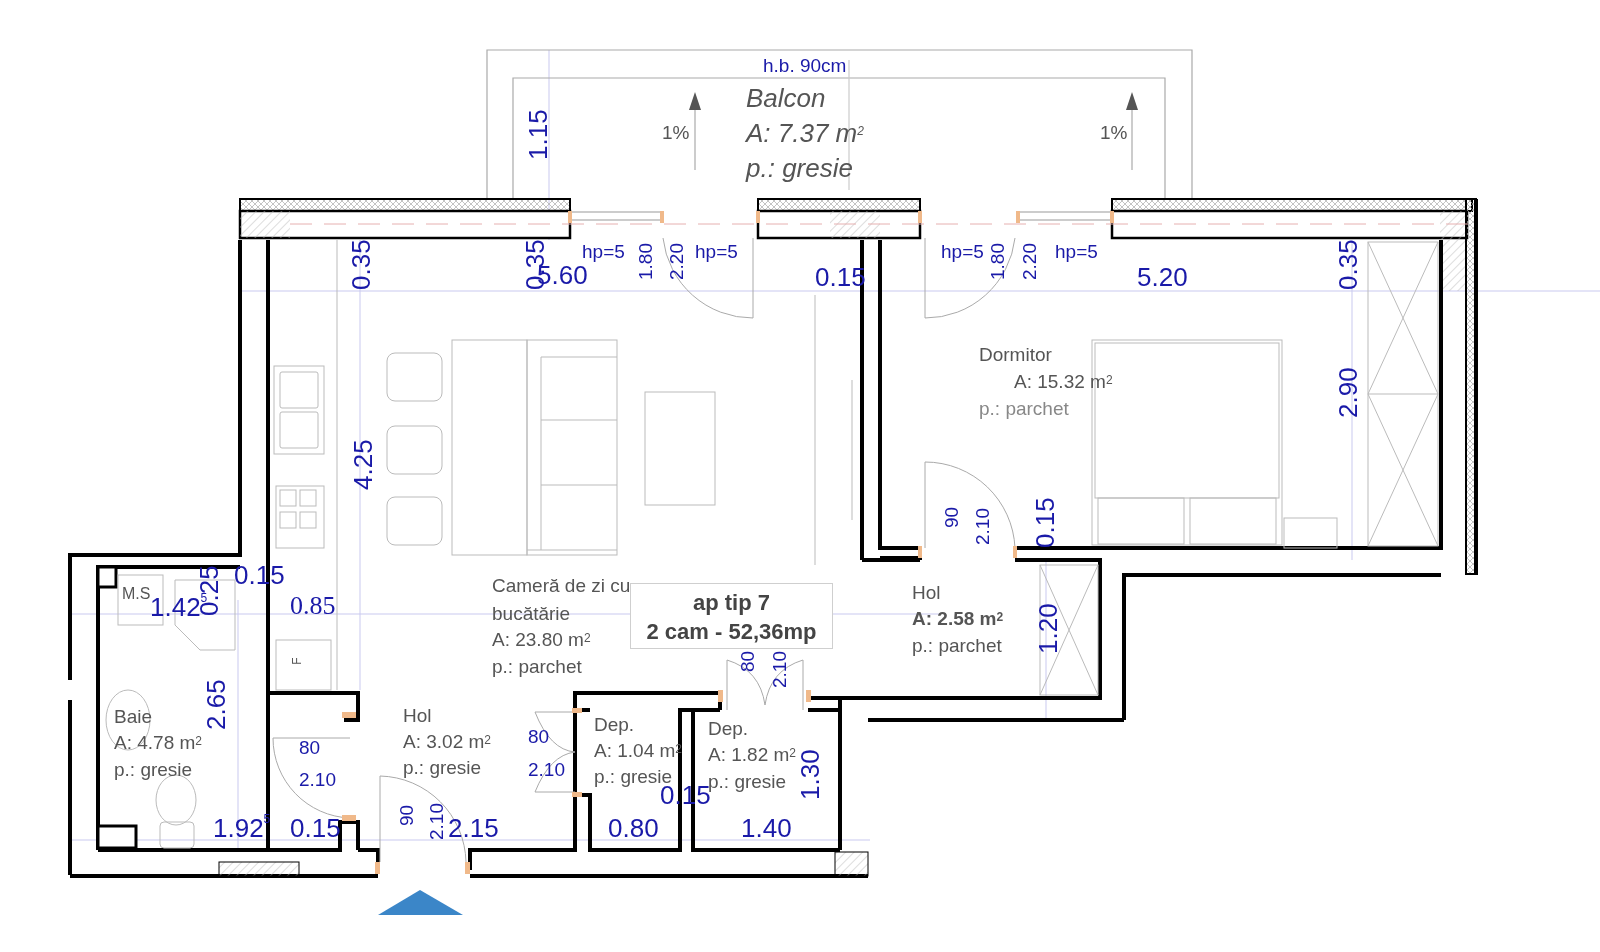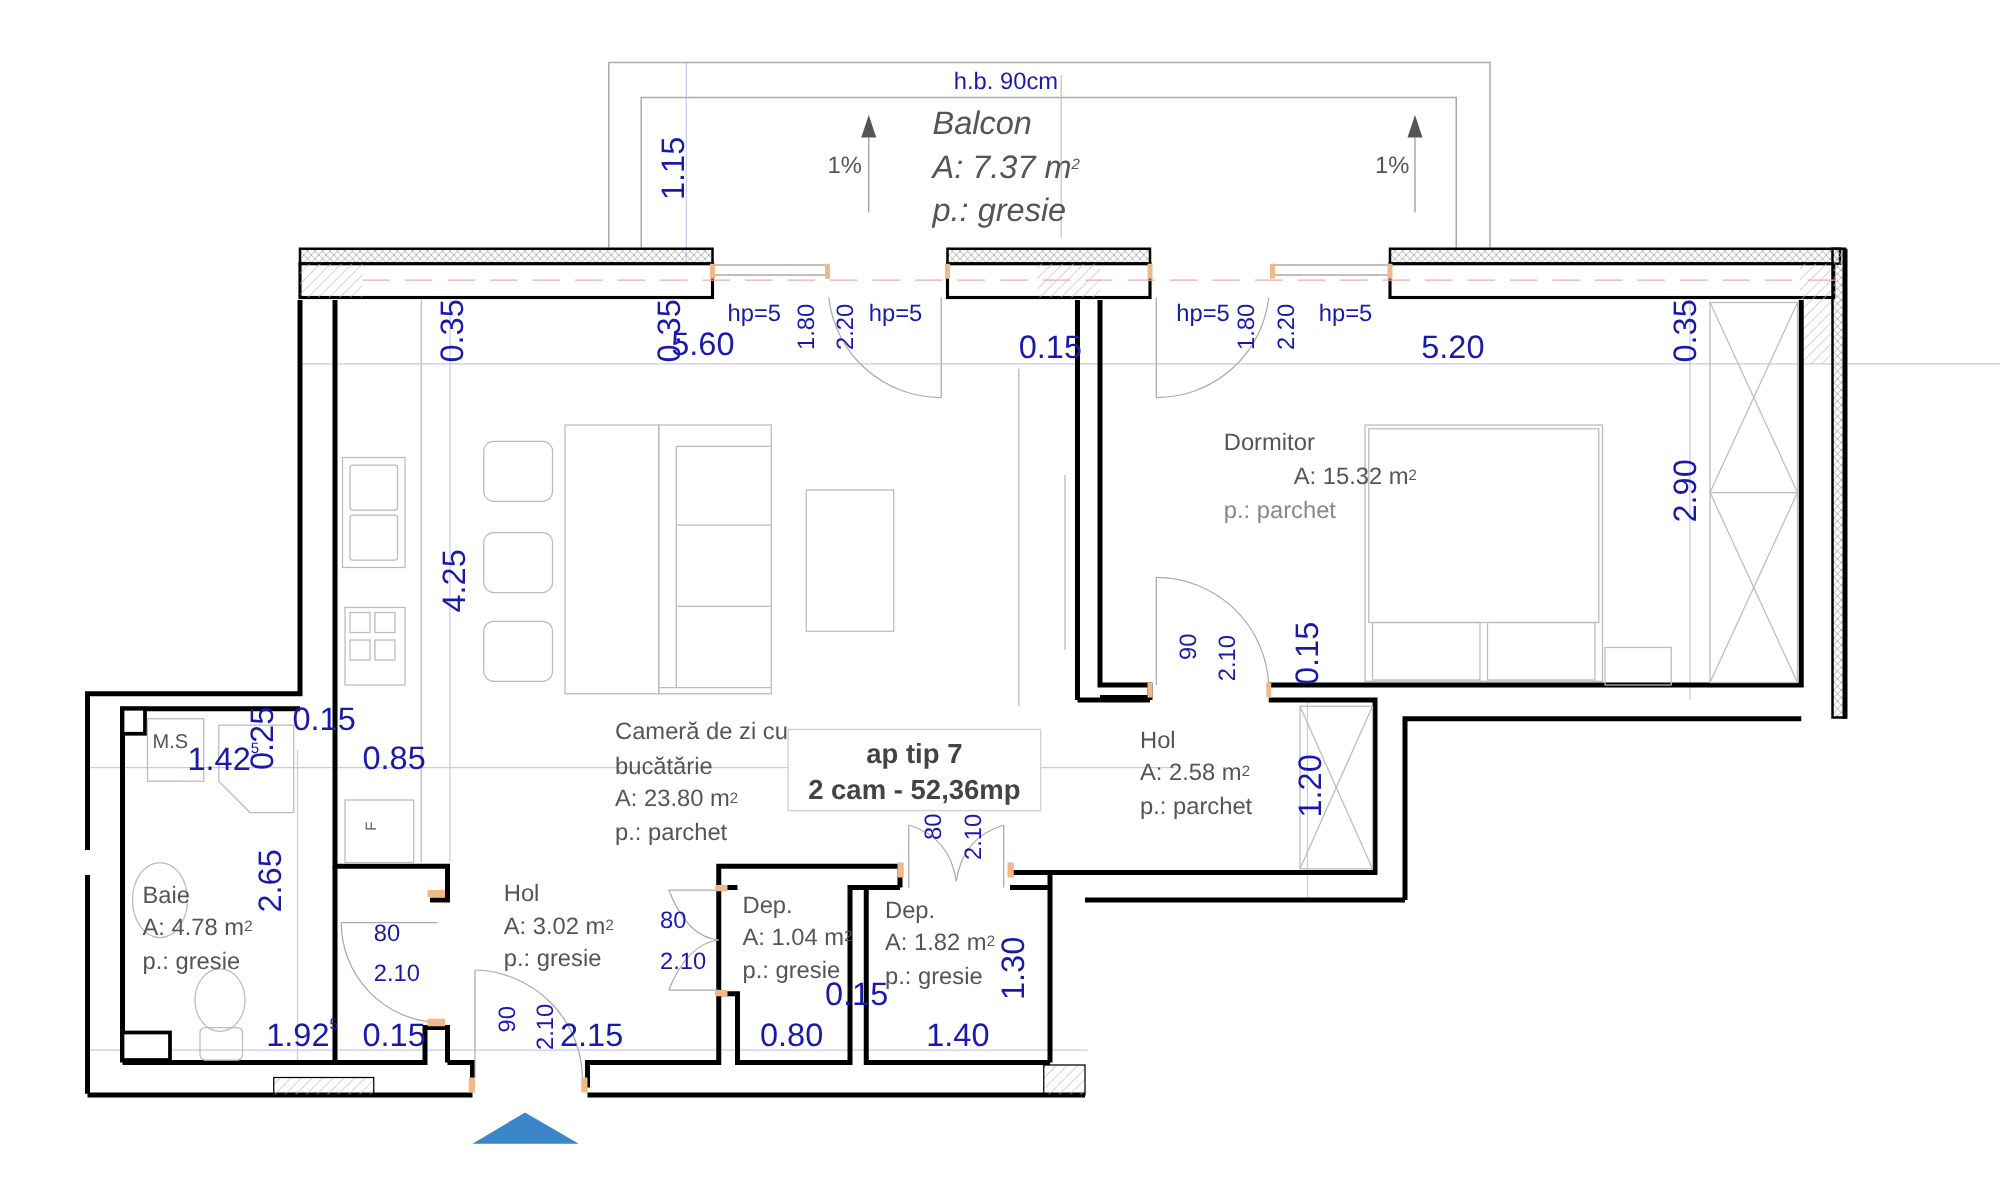--- a/index.html
+++ b/index.html
@@ -232,48 +232,48 @@
 <div class="dim sm" style="left:941px;top:242px;">hp=5</div>
 <div class="dim sm v" style="left:988px;top:280px;">1.80</div>
 <div class="dim sm v" style="left:1020px;top:280px;">2.20</div>
 <div class="dim sm" style="left:1055px;top:242px;">hp=5</div>
 <div class="dim" style="left:1137px;top:264px;">5.20</div>
 <div class="dim v" style="left:1335px;top:290px;">0.35</div>
 <div class="dim v" style="left:1335px;top:418px;">2.90</div>
 <div class="dim v" style="left:350px;top:490px;">4.25</div>
 
 <div class="lbl" style="left:979px;top:342px;">Dormitor</div>
-<div class="lbl" style="left:1035px;top:369px;"><span>A: 15.32 m</span><span class="sup">2</span></div>
+<div class="lbl" style="left:1014px;top:369px;"><span>A: 15.32 m</span><span class="sup">2</span></div>
 <div class="lbl" style="left:979px;top:396px;color:#888;">p.: parchet</div>
 
 <div class="dim sm v" style="left:942px;top:528px;">90</div>
 <div class="dim sm v" style="left:973px;top:545px;">2.10</div>
 <div class="dim v" style="left:1032px;top:548px;">0.15</div>
 
 <div class="lbl" style="left:912px;top:580px;">Hol</div>
-<div class="lbl" style="left:912px;top:606px;"><span>A: 2.58 m</span><span class="sup">2</span></div>
+<div class="lbl" style="left:912px;top:606px;font-weight:bold;"><span>A: 2.58 m</span><span class="sup">2</span></div>
 <div class="lbl" style="left:912px;top:633px;">p.: parchet</div>
 <div class="dim v" style="left:1035px;top:654px;">1.20</div>
 
 <div class="title-box">
   <div>ap tip 7</div>
   <div>2 cam - 52,36mp</div>
 </div>
 
 <div class="lbl" style="left:492px;top:573px;">Cameră de zi cu</div>
 <div class="lbl" style="left:492px;top:601px;">bucătărie</div>
 <div class="lbl" style="left:492px;top:627px;"><span>A: 23.80 m</span><span class="sup">2</span></div>
 <div class="lbl" style="left:492px;top:654px;">p.: parchet</div>
 <div class="lbl" style="left:293px;top:648px;font-size:12px;transform:rotate(-90deg);">F</div>
 
 <div class="lbl" style="left:122px;top:581px;font-size:16px;">M.S</div>
 <div class="dim" style="left:150px;top:594px;"><span>1.42</span><span class="sup">5</span></div>
 <div class="dim v" style="left:196px;top:616px;">0.25</div>
 <div class="dim" style="left:234px;top:562px;">0.15</div>
-<div class="dim" style="left:290px;top:593px;">0.85</div>
+<div class="dim" style="left:290px;top:593px;font-family:Liberation Serif, serif;">0.85</div>
 <div class="dim v" style="left:203px;top:730px;">2.65</div>
 
 <div class="lbl" style="left:114px;top:704px;text-align:center;">Baie</div>
 <div class="lbl" style="left:114px;top:730px;"><span>A: 4.78 m</span><span class="sup">2</span></div>
 <div class="lbl" style="left:114px;top:757px;">p.: gresie</div>
 <div class="dim sm" style="left:299px;top:738px;">80</div>
 <div class="dim sm" style="left:299px;top:770px;">2.10</div>
 <div class="dim" style="left:213px;top:815px;"><span>1.92</span><span class="sup">5</span></div>
 <div class="dim" style="left:290px;top:815px;">0.15</div>
 

